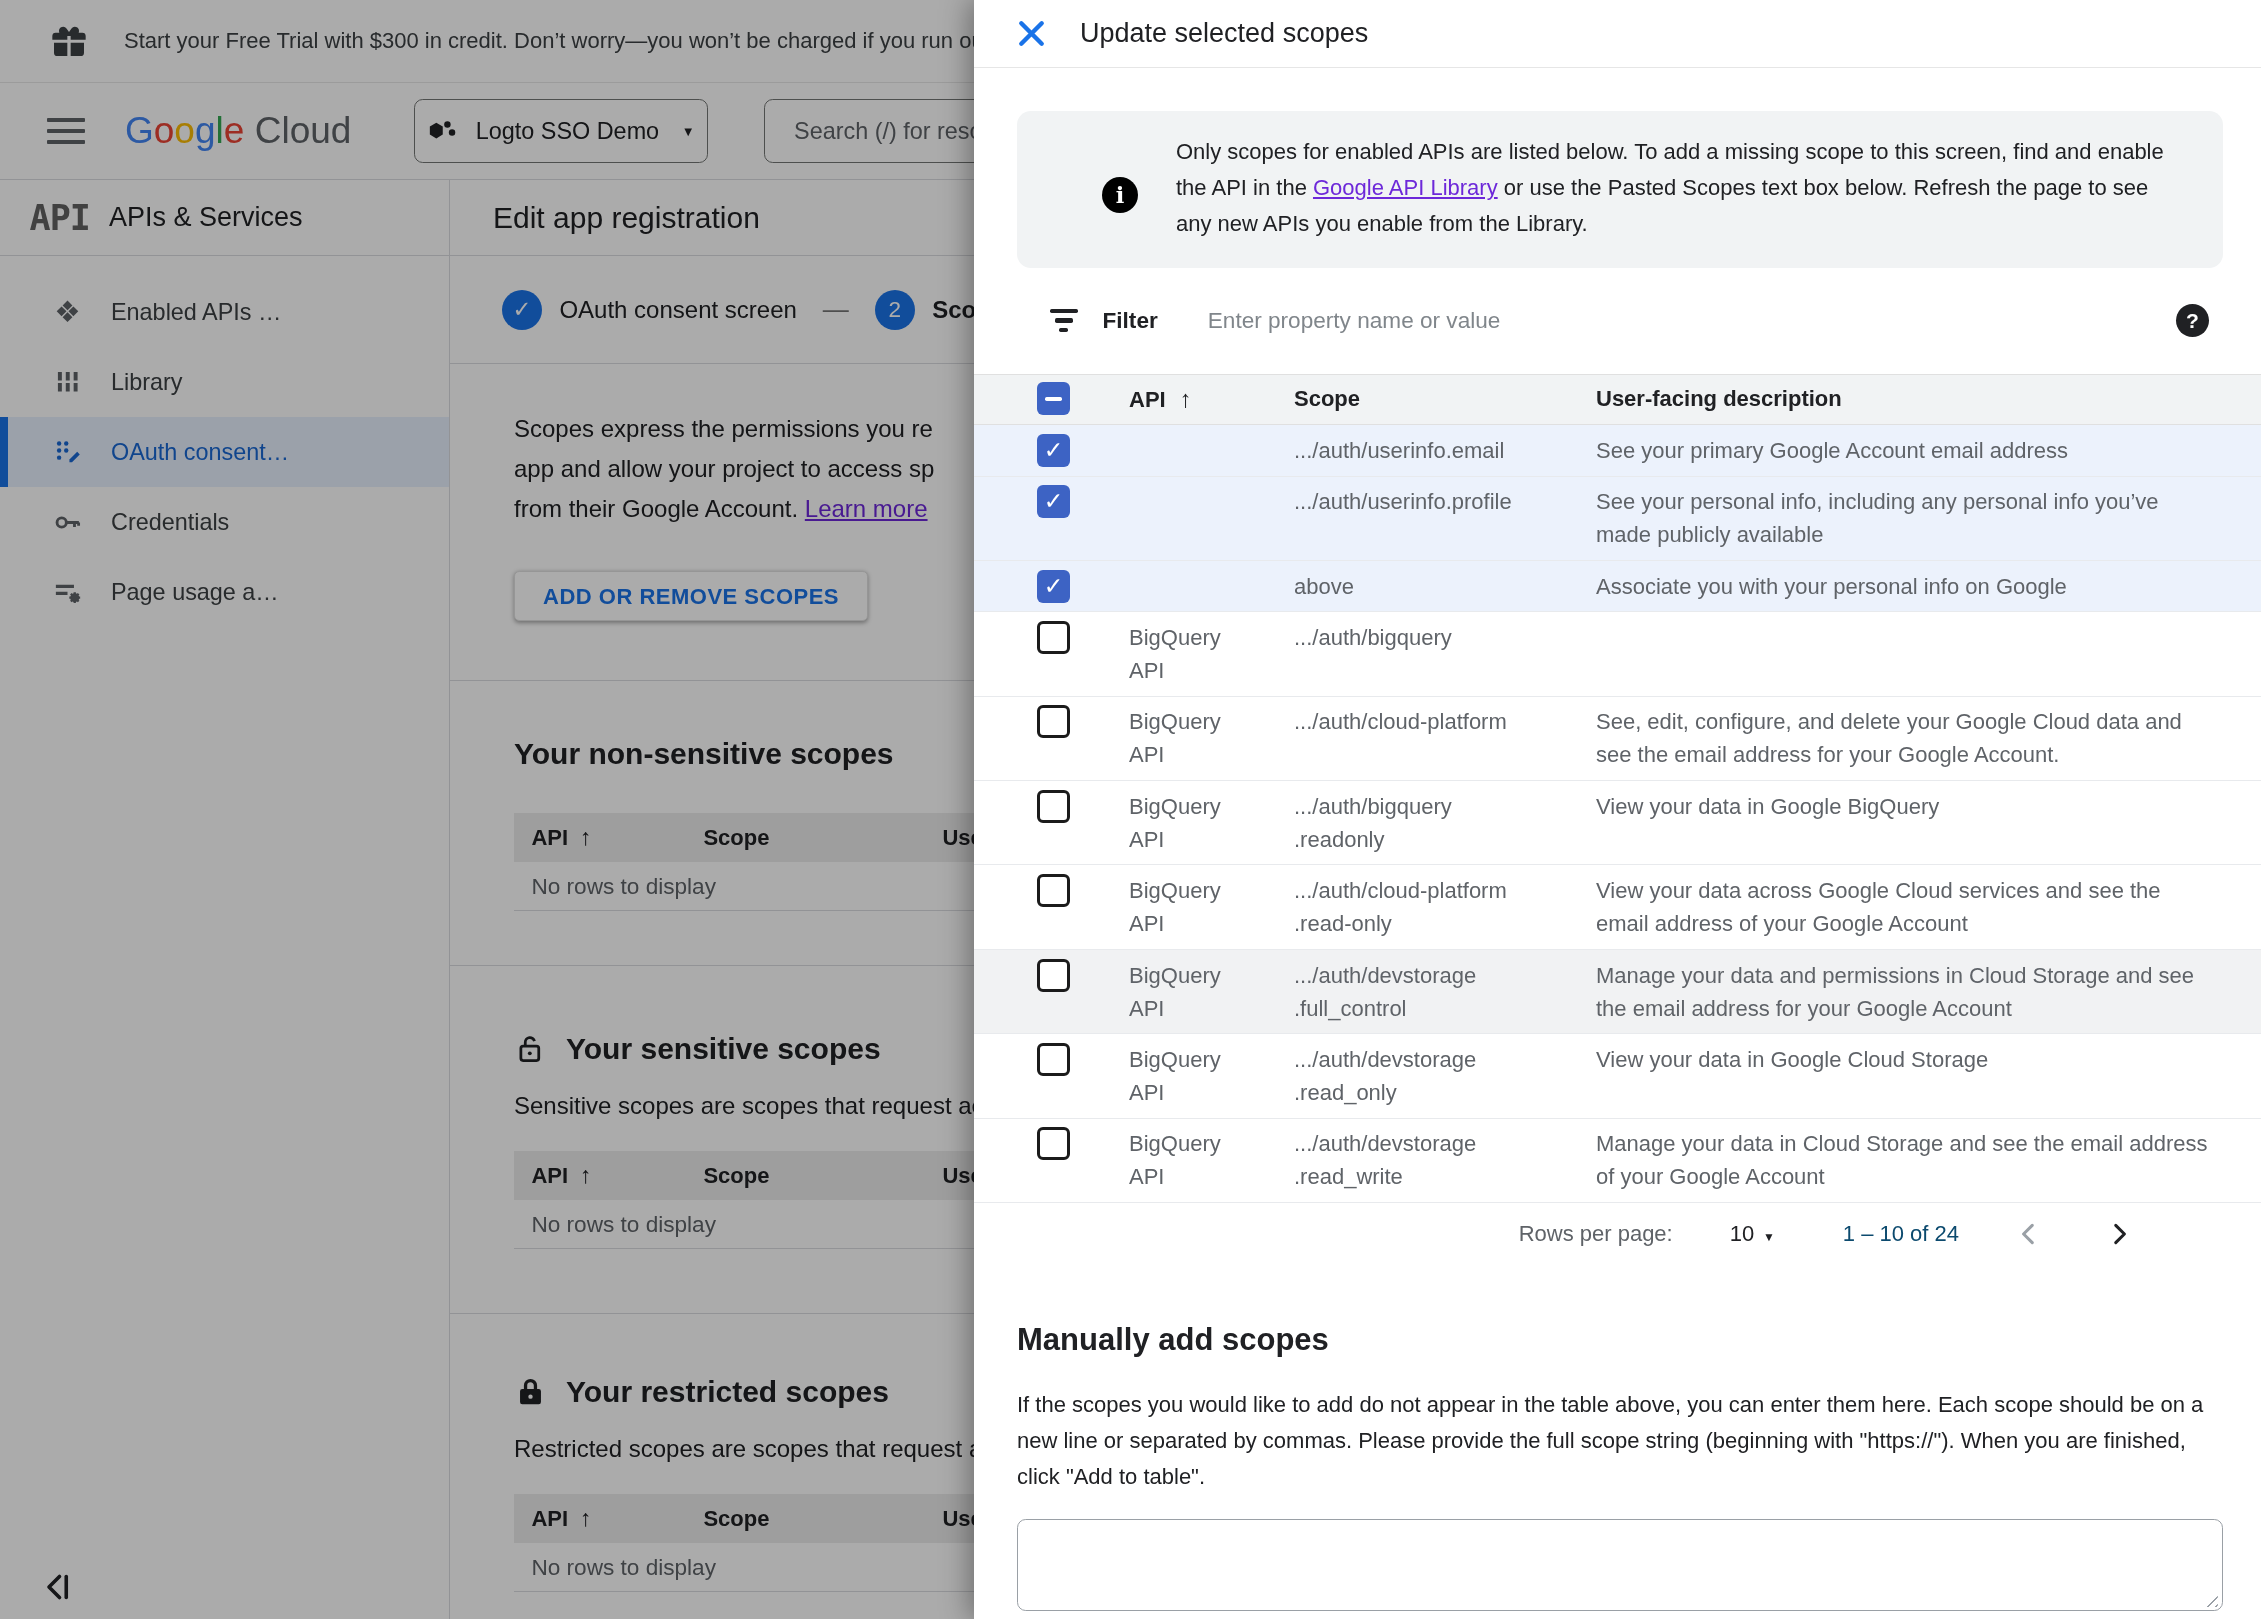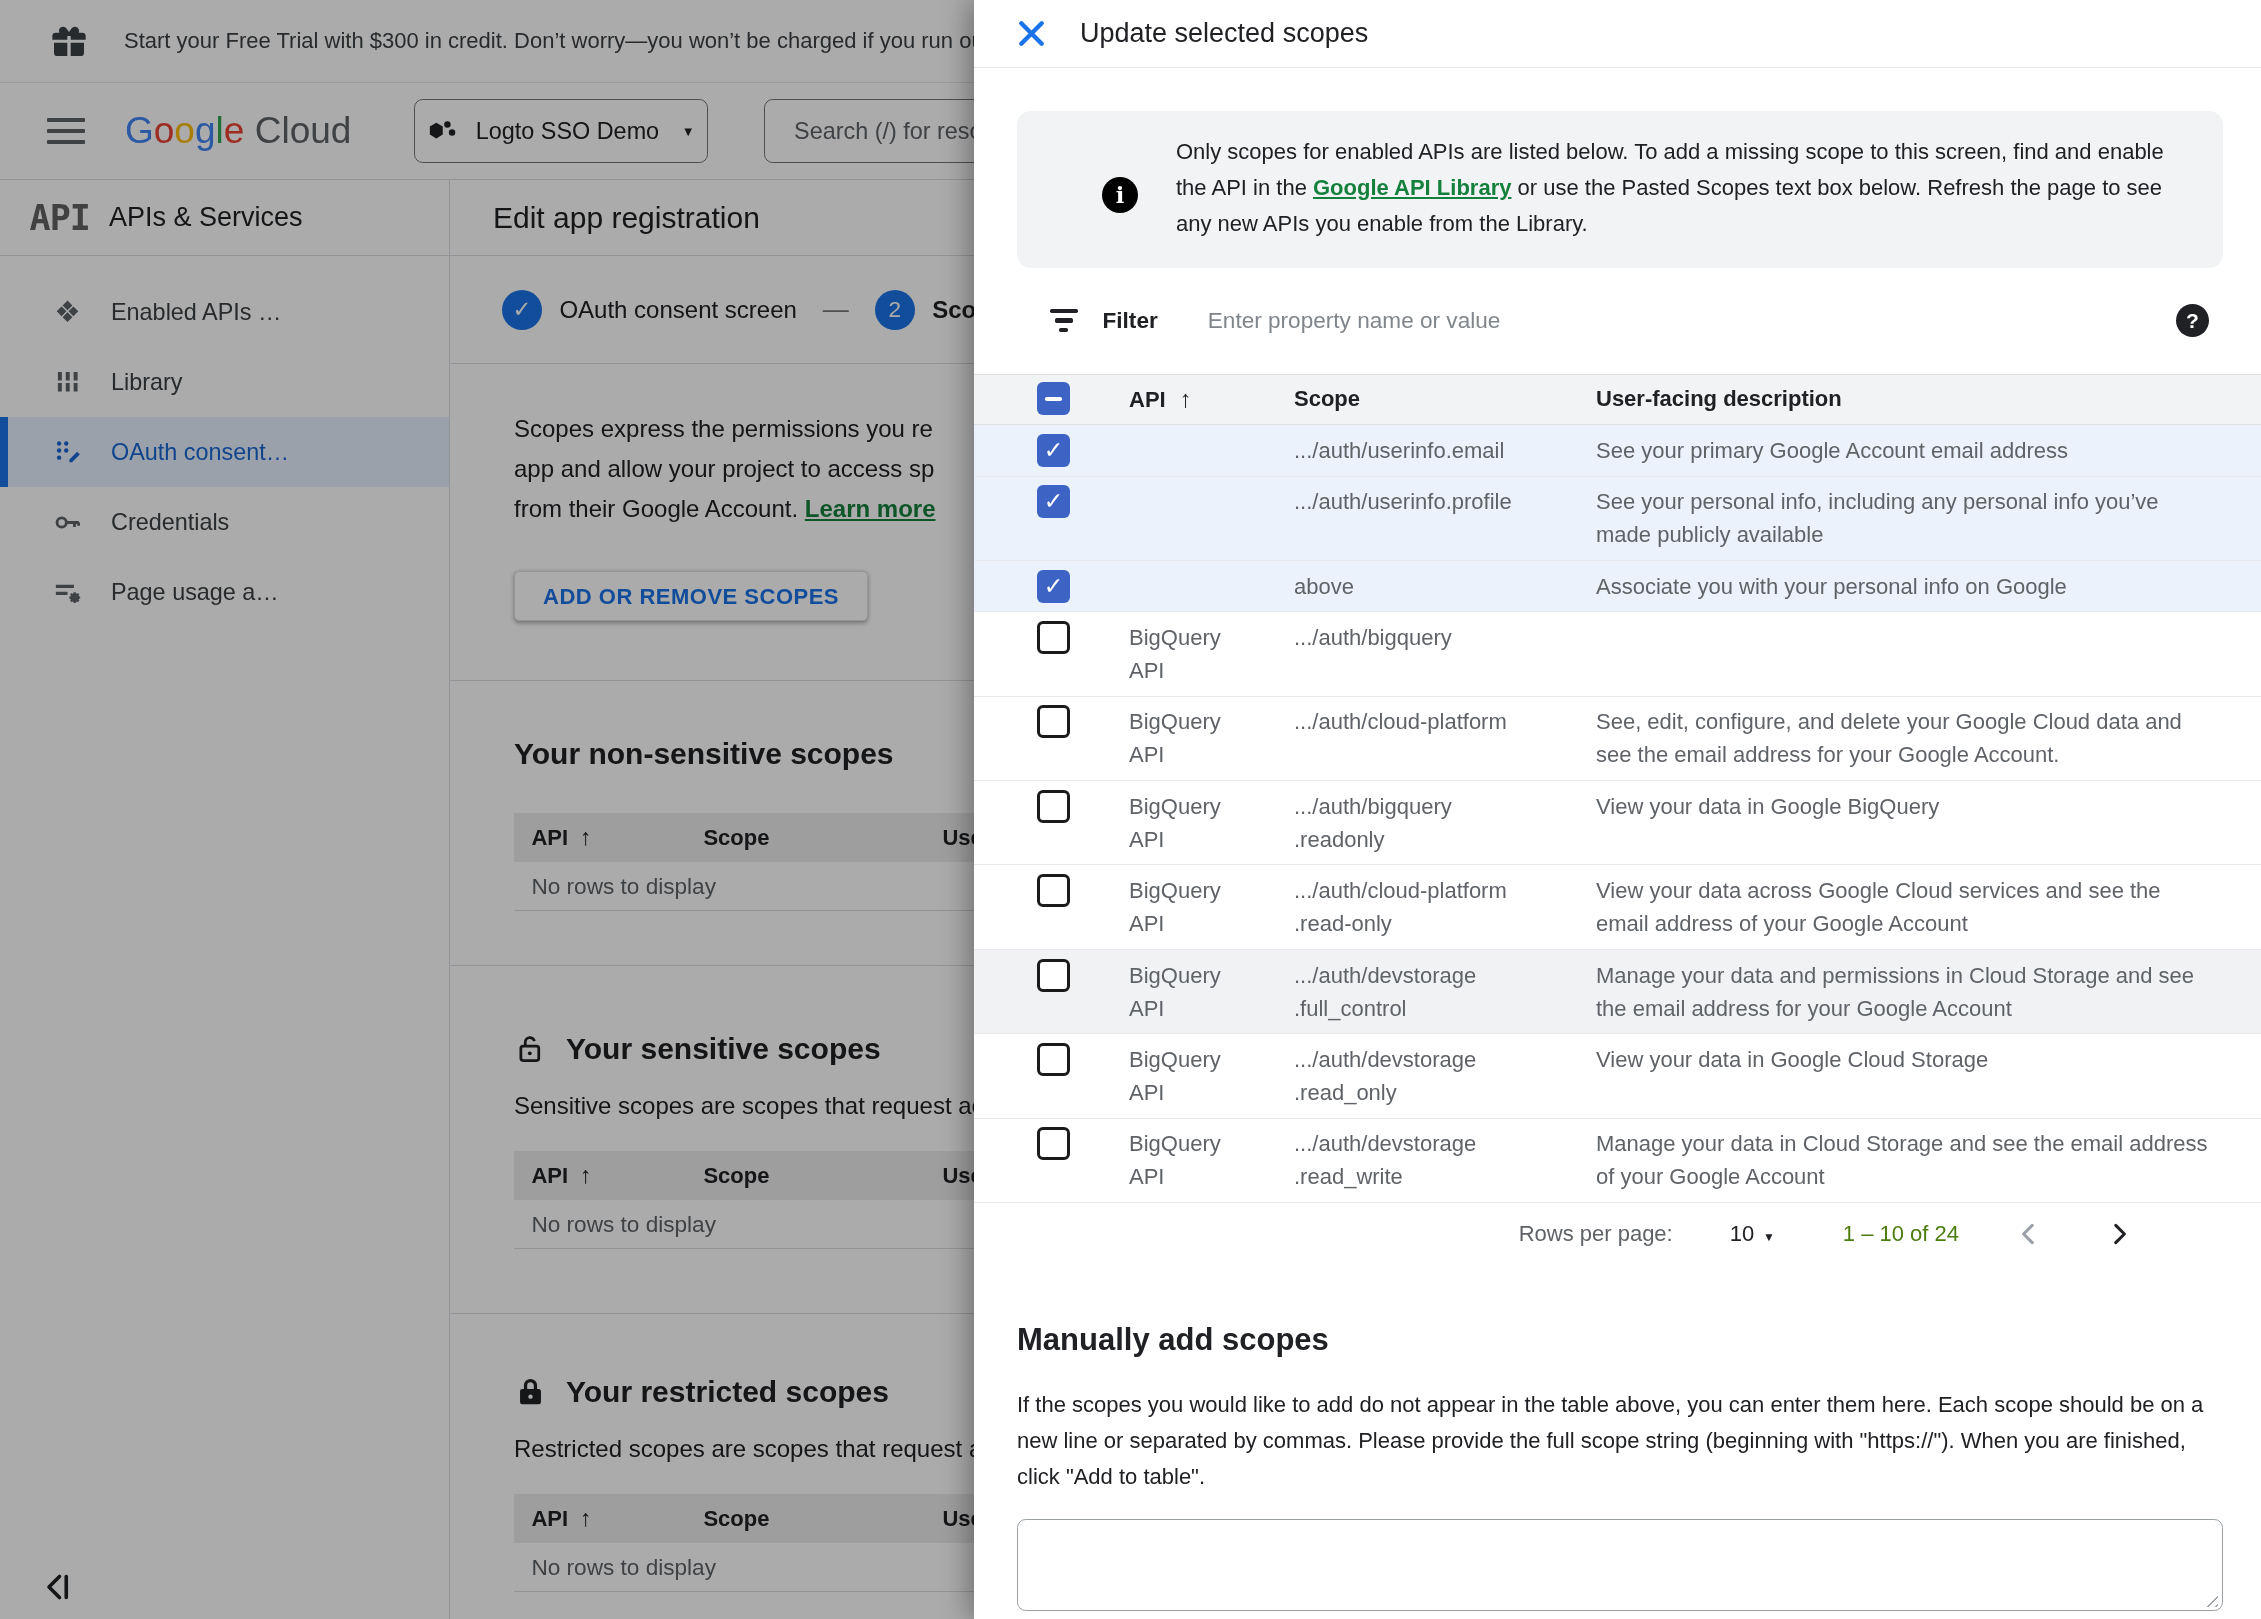--- a/index.html
+++ b/index.html
@@ -49,21 +49,21 @@
   .main { flex:1 1 auto; position:relative; overflow:hidden; }
   .main-head { height:76px; display:flex; align-items:center; padding-left:43px; border-bottom:0.9px solid #dadce0; }
   .main-title { font-size:30px; font-weight:400; }
   .stepper { height:108px; display:flex; align-items:center; padding-left:52px; border-bottom:0.9px solid #dadce0; white-space:nowrap; }
   .step-circle { width:40px; height:40px; border-radius:50%; background:#1a73e8; color:#fff; display:flex;
     align-items:center; justify-content:center; font-size:22.6px; flex:0 0 auto; }
   .step1-label { margin-left:17.4px; font-size:24px; }
   .step-dash { margin:0 26px; color:#757575; font-size:26px; }
   .step2-label { margin-left:17.4px; font-size:24px; font-weight:bold; }
   .intro { padding:45px 0 0 64px; font-size:24px; line-height:40px; white-space:nowrap; }
-  a.link { color:#15803d; text-decoration:underline; cursor:pointer;font-weight:bold; }
+  a.link { color:#6d28d9; text-decoration:underline; cursor:pointer; }
   .add-scopes-btn { margin:42px 0 0 64px; display:inline-block; background:#fff; border:0.9px solid #e0e0e0;
     border-radius:5.2px; padding:0 28px; height:50px; line-height:49px; color:#1a73e8; font-weight:bold;
     font-size:22px; letter-spacing:0.5px; box-shadow:0 1.7px 4.3px rgba(0,0,0,0.35); cursor:pointer; white-space:nowrap;text-align:center; }
   .hr { border-bottom:0.9px solid #dadce0; }
   .hr-a { margin-top:59px; }
   .section { padding:56px 0 0 64px; }
   .section h2 { font-size:30px; font-weight:bold; display:flex; align-items:center; gap:19px; white-space:nowrap; }
   .lock { width:33px; height:33px; flex:0 0 auto; }
   .section-desc { margin-top:26px; font-size:24px; color:#202124; white-space:nowrap; }
   .mini-table { margin-top:42px; width:660px; font-size:22px; }
@@ -114,21 +114,21 @@
   .cb.indet { position:relative; }
   .cb.indet::after { content:""; position:absolute; left:7.8px; top:14.8px; width:17.4px; height:4.3px; background:#fff; border-radius:1.7px; }
   .c-api { padding-right:26px; max-width:117px; }
   .sort-up { font-size:24px; margin-left:14px; font-weight:bold; }
   .c-desc { padding-right:8.7px; max-width:643px; color:#5f6368; }
 
   .pager { height:63px; display:flex; align-items:center; justify-content:flex-end; padding-right:122px;
     font-size:22px; color:#5f6368; gap:12px; }
   .pager .rpp-value { color:#202124; margin-left:45px; cursor:pointer; }
   .pager .caret { font-size:12px; margin-left:8.7px; }
-  .pager .range { color:#4d7c0f; margin-left:56px;text-align:right; }
+  .pager .range { color:#0c4a6e; margin-left:56px;text-align:right; }
   .pg-chev { width:40px; height:40px; margin-left:38px; cursor:pointer; display:flex; align-items:center; justify-content:center; }
 
   .manual { padding:0 38px 0 43px; }
   .manual h2 { margin-top:56px; font-size:31px; font-weight:bold; color:#202124; }
   .manual p { margin-top:29.5px; font-size:22px; line-height:36px; max-width:1216px; }
   .ta-wrap { position:relative; margin-top:24px; }
   .manual textarea { width:100%; height:92px; border:1.7px solid #9aa0a6; border-radius:8.7px; resize:none;
     font-family:"Liberation Sans", sans-serif; font-size:22px; padding:12px 15.6px; outline:none; color:#202124; }
   .ta-grip { position:absolute; right:5.2px; bottom:7px; width:17.4px; height:17.4px; pointer-events:none;
     background:repeating-linear-gradient(135deg, transparent 0 4.3px, #9aa0a6 4.3px 6px); 

